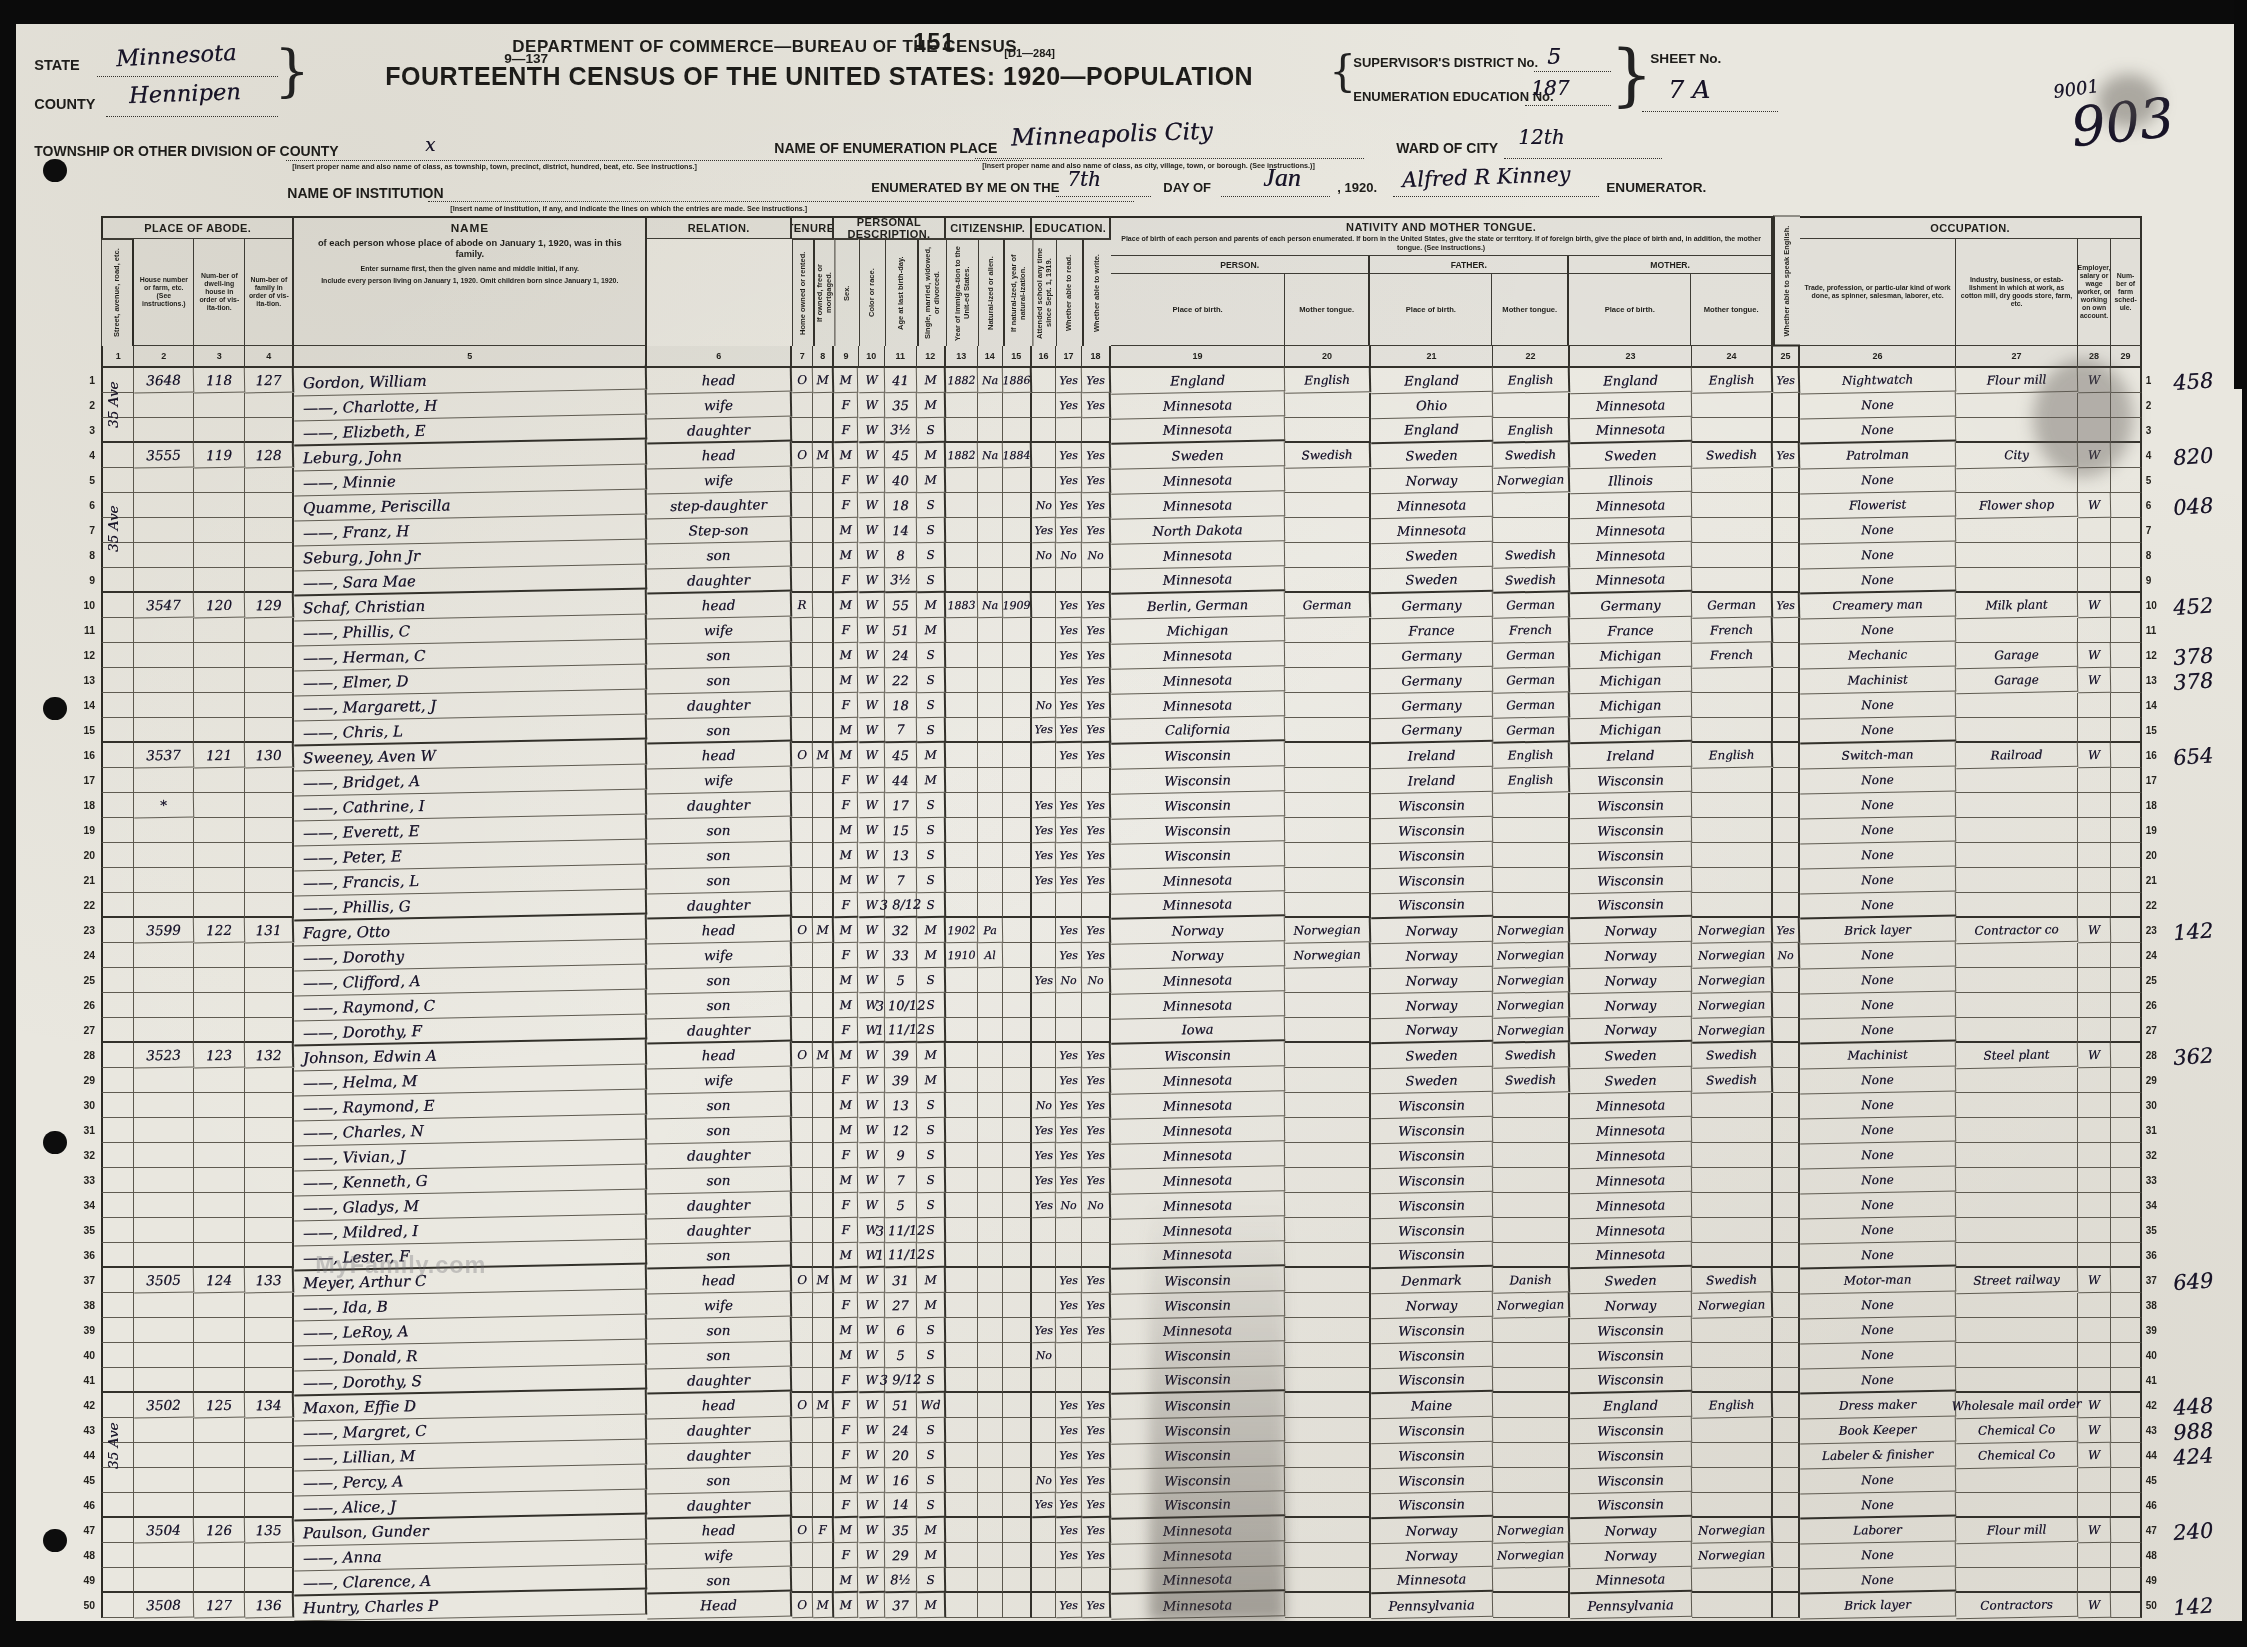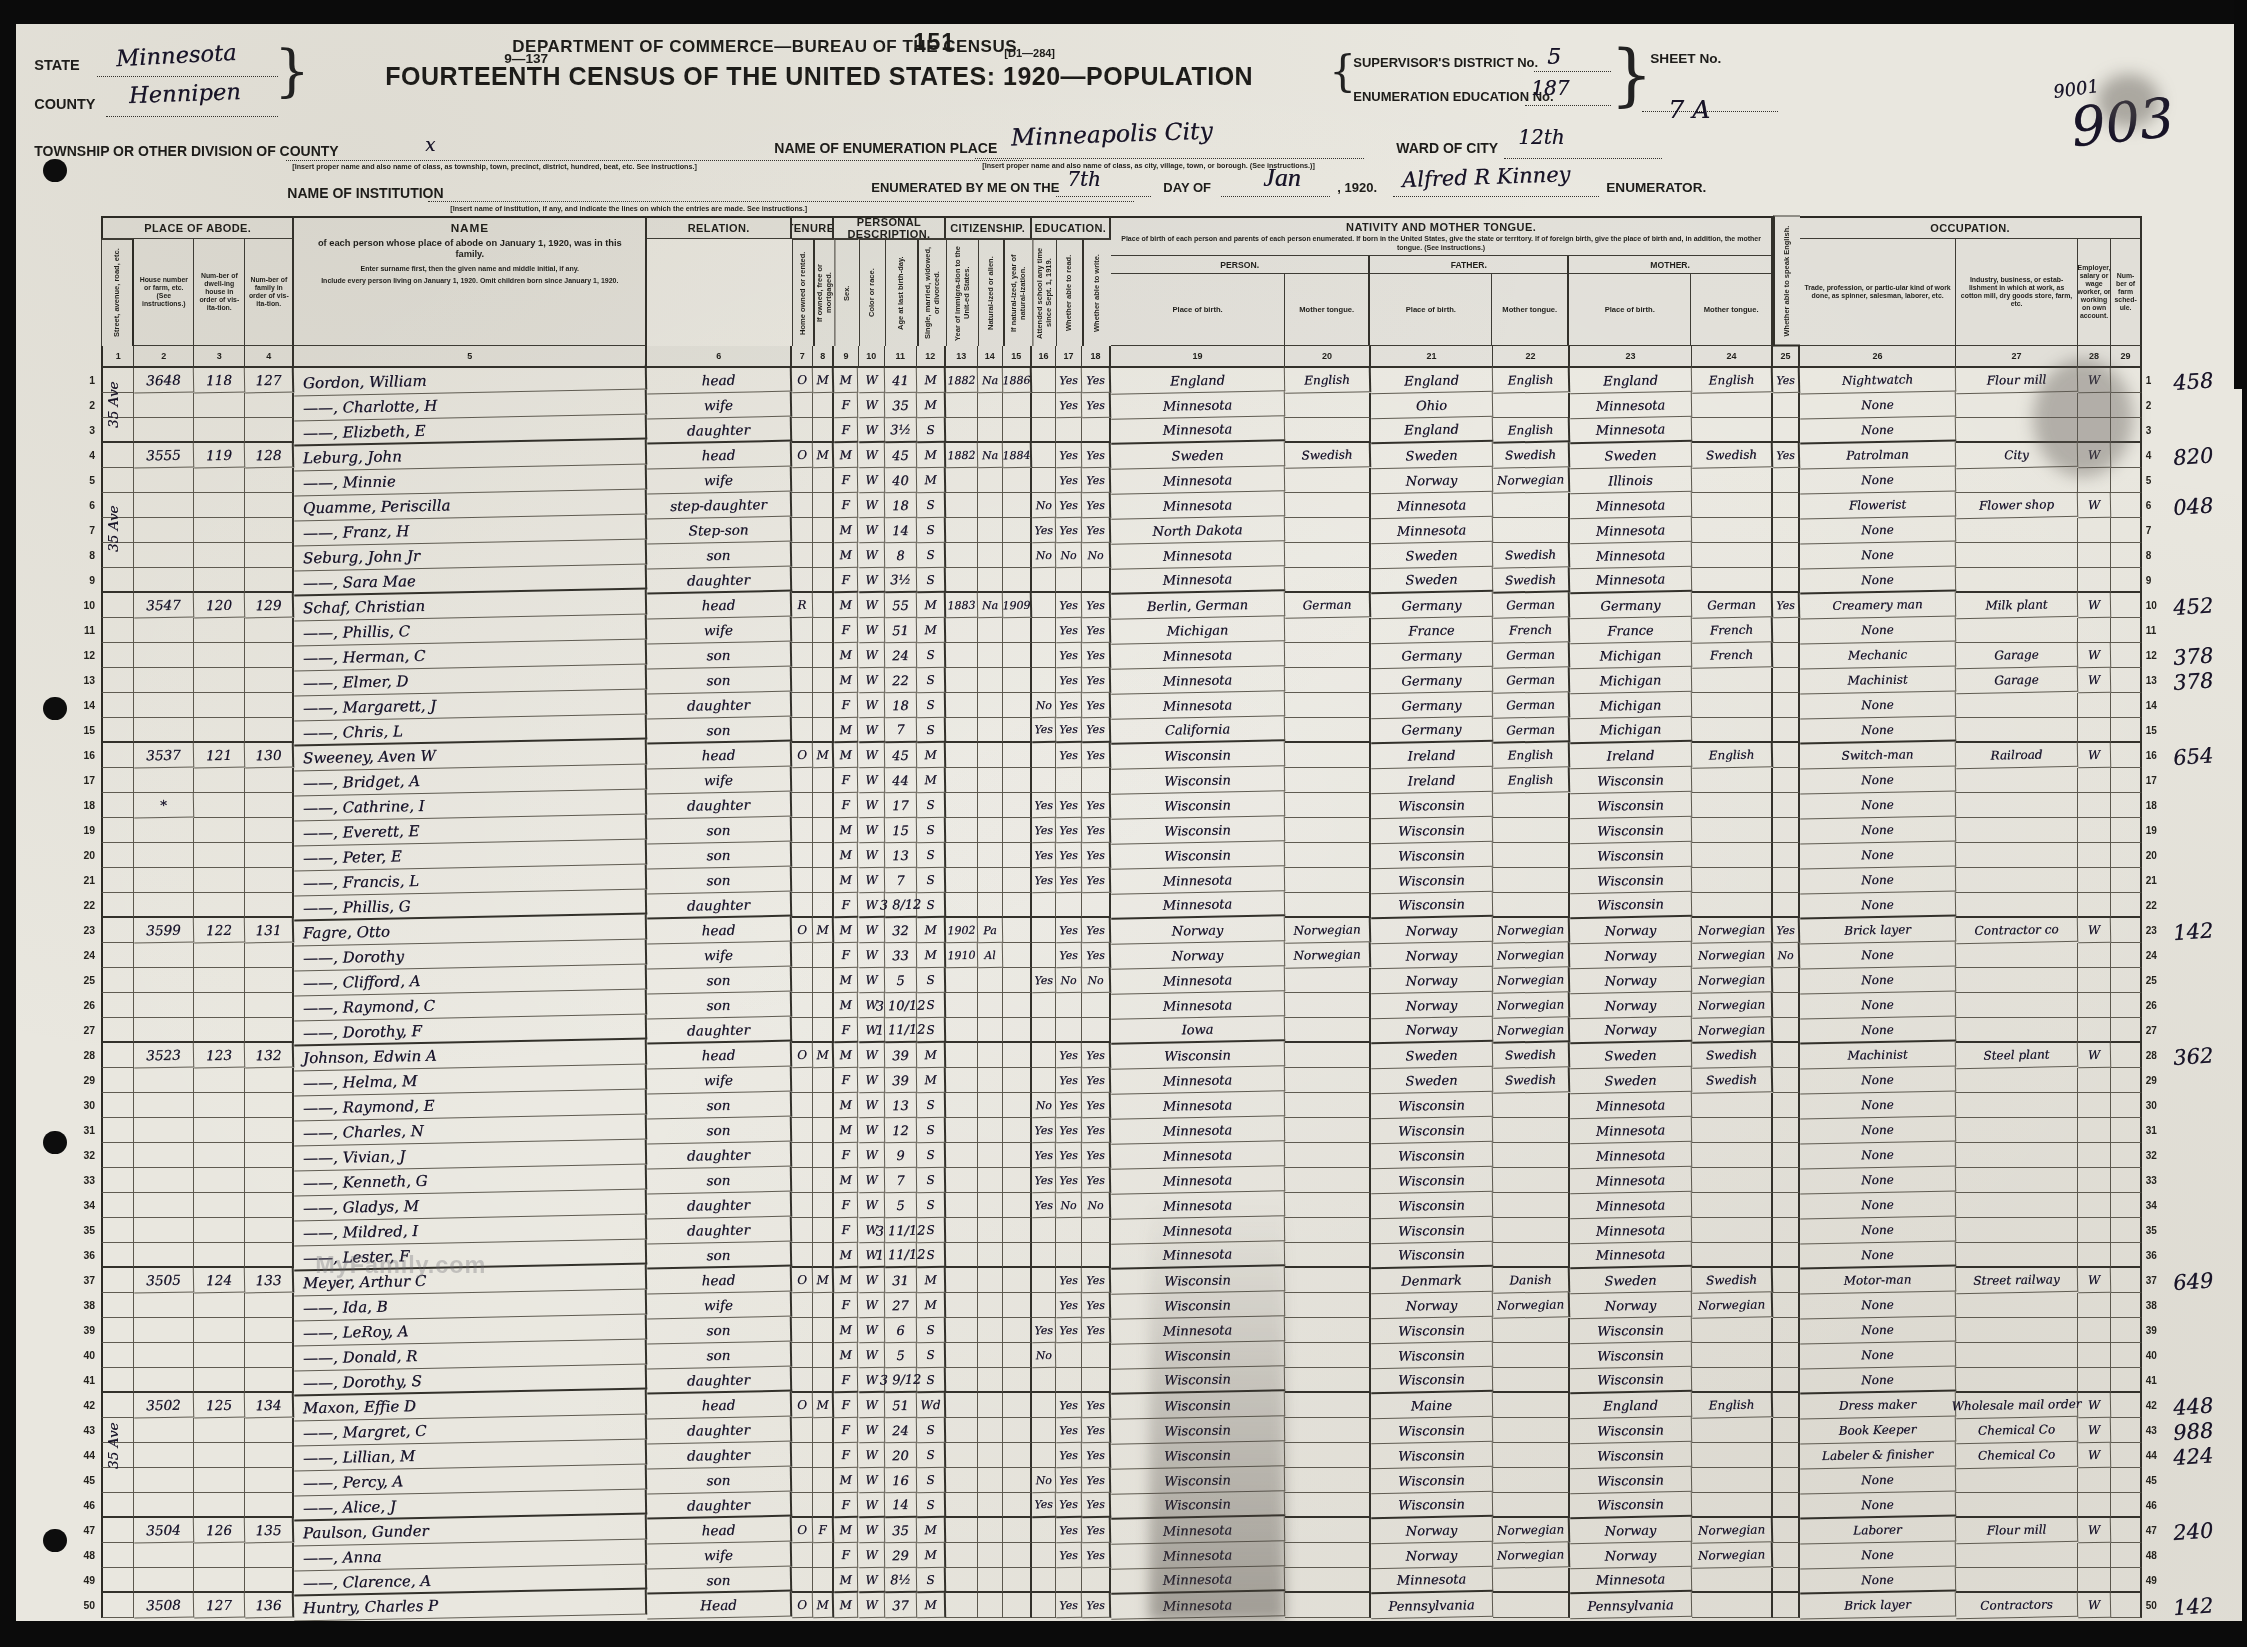--- a/index.html
+++ b/index.html
@@ -111,21 +111,21 @@
     <div class="lbl" style="left:1337px;top:31px;font-size:13px;">SUPERVISOR'S DISTRICT No.</div>
     <div class="dots" style="left:1518px;top:47px;width:77px;"></div>
     <div class="hw hwabs" style="left:1531px;top:20px;font-size:22px;">5</div>
     <div class="lbl" style="left:1337px;top:65px;font-size:13px;">ENUMERATION EDUCATION No.</div>
     <div class="dots" style="left:1509px;top:81px;width:86px;"></div>
     <div class="hw hwabs" style="left:1515px;top:52px;font-size:20px;">187</div>
     <div class="brace" style="left:1594px;top:12.7px;font-size:67px;">}</div>
 
     <div class="lbl" style="left:1634px;top:27px;font-size:13.6px;">SHEET No.</div>
     <div class="dots" style="left:1626px;top:87px;width:136px;"></div>
-    <div class="hw hwabs" style="left:1652px;top:51px;font-size:25px;margin-top:20px;">7 A</div>
+    <div class="hw hwabs" style="left:1652px;top:51px;font-size:25px;">7 A</div>
 
     <div class="lbl" style="left:271px;top:161px;font-size:14px;">NAME OF INSTITUTION</div>
     <div class="dots" style="left:412px;top:177px;width:706px;"></div>
     <div class="note" style="left:434px;top:180px;">[Insert name of institution, if any, and indicate the lines on which the entries are made.   See instructions.]</div>
 
     <div class="lbl" style="left:855px;top:156px;font-size:13px;">ENUMERATED BY ME ON THE</div>
     <div class="dots" style="left:1040px;top:172px;width:95px;"></div>
     <div class="hw hwabs" style="left:1051px;top:143px;font-size:20px;">7th</div>
     <div class="lbl" style="left:1147px;top:156px;font-size:13px;">DAY OF</div>
     <div class="dots" style="left:1205px;top:172px;width:109px;"></div>

